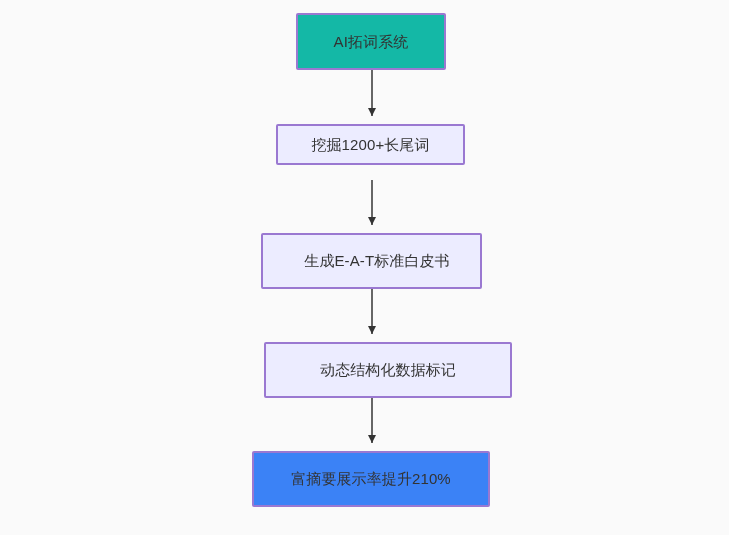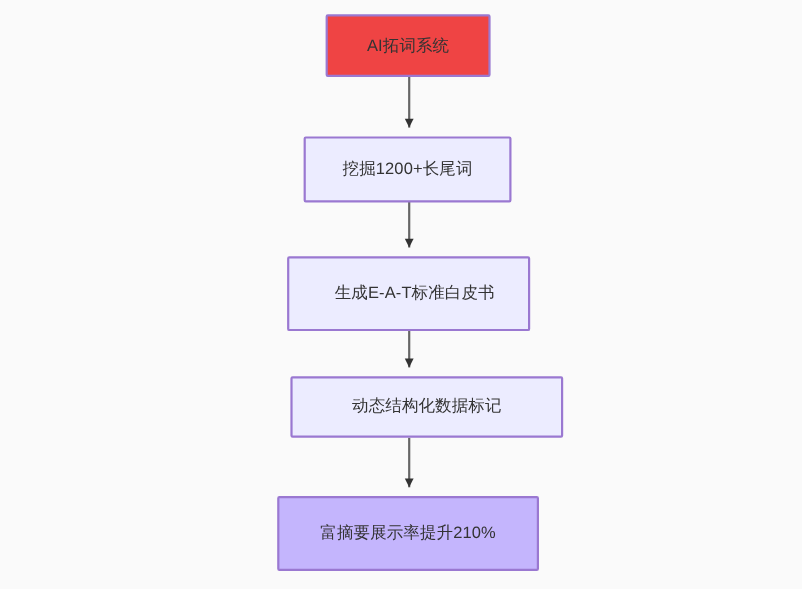--- a/index.html
+++ b/index.html
@@ -74,29 +74,29 @@
   </div>
   <div class="edge" id="edge-2" style="left: 371px; top: 289px;">
     <div class="edge-line" style="height: 45px; background: rgb(102, 102, 102);"></div>
     <div class="edge-arrow" style="top: 37px; border-top-color: rgb(51, 51, 51);"></div>
   </div>
   <div class="edge" id="edge-3" style="left: 371px; top: 398px;">
     <div class="edge-line" style="height: 45px; background: rgb(102, 102, 102);"></div>
     <div class="edge-arrow" style="top: 37px; border-top-color: rgb(51, 51, 51);"></div>
   </div>
 
-  <div class="node" id="node-0" style="left: 296px; top: 13px; width: 150px; height: 57px; background: #ef4444; border-color: rgb(154, 120, 209);">
+  <div class="node" id="node-0" style="left: 296px; top: 13px; width: 150px; height: 57px; background: #14b8a6; border-color: rgb(154, 120, 209);">
     <span class="node-label" style="color: rgb(51, 51, 51);">AI拓词系统</span>
   </div>
-  <div class="node" id="node-1" style="left: 276px; top: 124px; width: 189px; height: 60px; background: rgb(236, 236, 255); border-color: rgb(154, 120, 209);">
+  <div class="node" id="node-1" style="left: 276px; top: 124px; width: 189px; height: 41px; background: rgb(236, 236, 255); border-color: rgb(154, 120, 209);">
     <span class="node-label" style="color: rgb(51, 51, 51);">挖掘1200+长尾词</span>
   </div>
-  <div class="node" id="node-2" style="left: 261px; top: 233px; width: 221px; height: 68px; background: rgb(236, 236, 255); border-color: rgb(154, 120, 209); padding-left: 11px;">
+  <div class="node" id="node-2" style="left: 261px; top: 233px; width: 221px; height: 56px; background: rgb(236, 236, 255); border-color: rgb(154, 120, 209); padding-left: 11px;">
     <span class="node-label" style="color: rgb(51, 51, 51);">生成E-A-T标准白皮书</span>
   </div>
   <div class="node" id="node-3" style="left: 264px; top: 342px; width: 248px; height: 56px; background: rgb(236, 236, 255); border-color: rgb(154, 120, 209);">
     <span class="node-label" style="color: rgb(51, 51, 51);">动态结构化数据标记</span>
   </div>
-  <div class="node" id="node-4" style="left: 252px; top: 451px; width: 238px; height: 68px; background: #c4b5fd; border-color: rgb(154, 120, 209);">
+  <div class="node" id="node-4" style="left: 252px; top: 451px; width: 238px; height: 56px; background: #3b82f6; border-color: rgb(154, 120, 209);">
     <span class="node-label" style="color: rgb(51, 51, 51);">富摘要展示率提升210%</span>
   </div>
 
 </div>
 
 </body></html>

